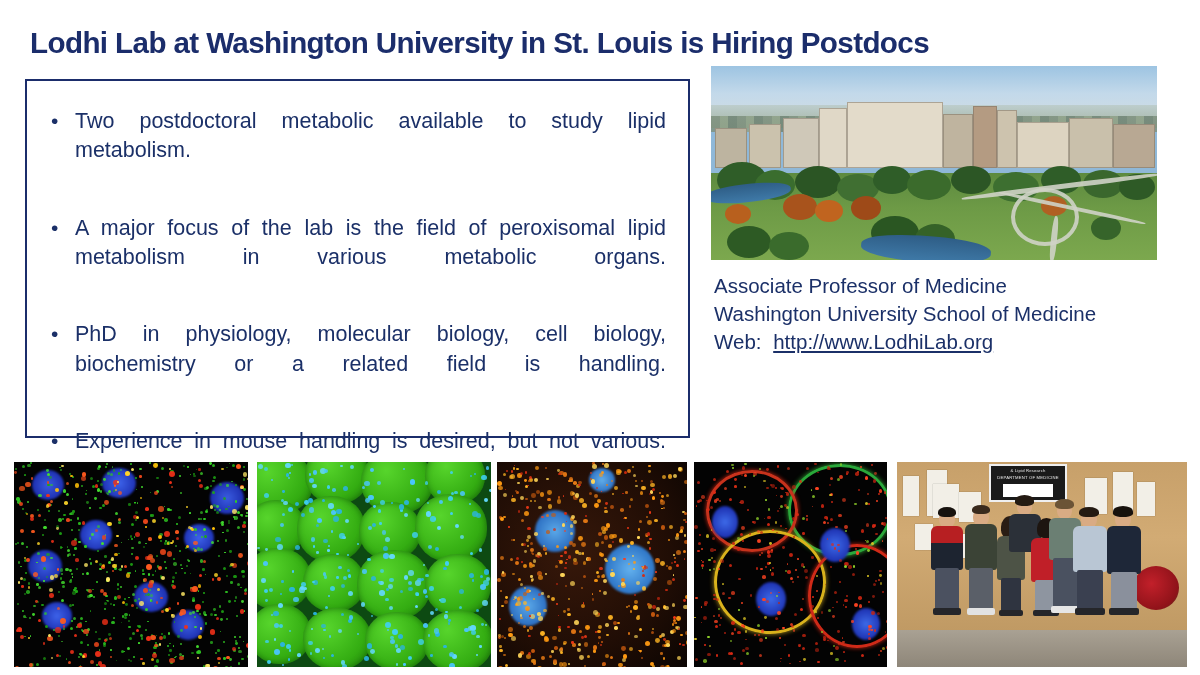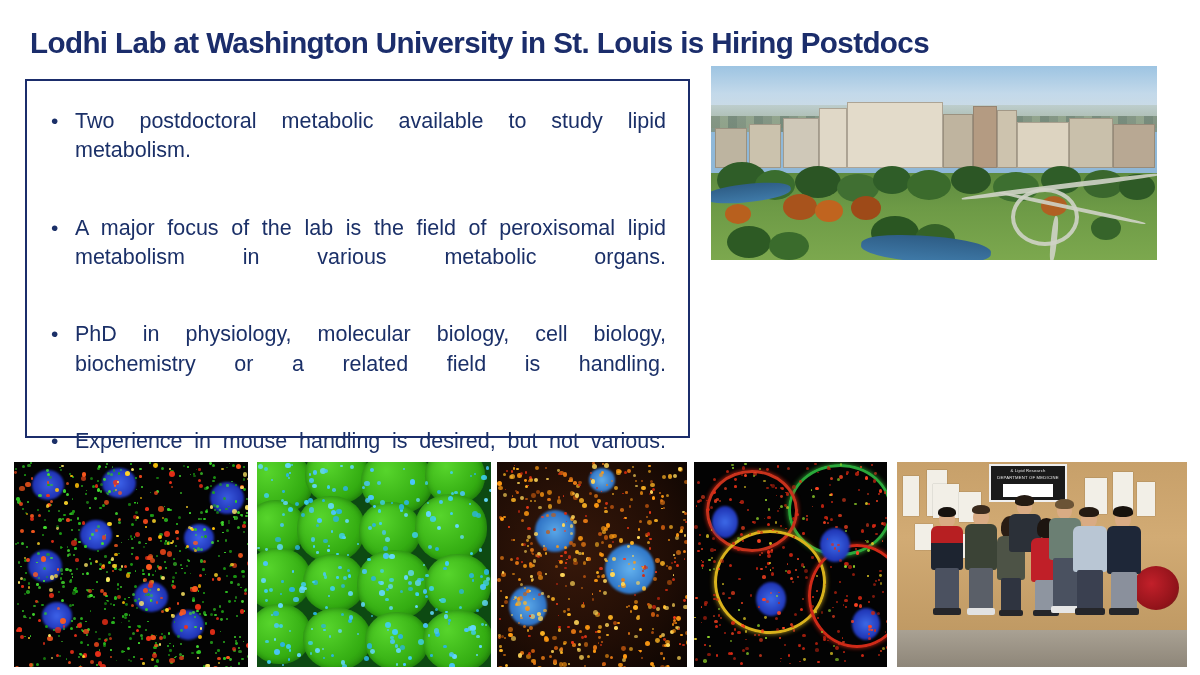--- a/index.html
+++ b/index.html
@@ -257,20 +257,26 @@
   <div class="road" style="left:250px;top:118px;width:200px;height:5px;transform:rotate(-7deg);"></div>
   <div class="road" style="left:286px;top:140px;width:150px;height:4px;transform:rotate(12deg);"></div>
   <div class="road" style="left:300px;top:122px;width:60px;height:50px;border:4px solid #cfd3c6;background:transparent;border-radius:50%;"></div>
   <div class="road" style="left:340px;top:150px;width:6px;height:46px;transform:rotate(6deg);"></div>
 
   <div class="water" style="left:-6px;top:118px;width:86px;height:18px;transform:rotate(-6deg);"></div>
   <div class="water" style="left:150px;top:170px;width:130px;height:26px;transform:rotate(4deg);"></div>
 </div>
 
 <div class="contact">
+  <div class="contact-line">Associate Professor of Medicine</div>
+  <div class="contact-line">Washington University School of Medicine</div>
+  <div class="contact-line">
+    <span>Web:</span>
+    <span class="u" style="margin-left:6px;">http://www.LodhiLab.org</span>
+  </div>
 </div>
 
 <div class="strip">
 
   <div class="strip-img img1">
     <div class="fluor-bg" style="background:#030303;"></div>
     <div class="nucleus" style="left:18px;top:8px;width:32px;height:30px;background:radial-gradient(circle,#3a5ce0 0%,#1d2fb0 70%,#0d1670 100%);"></div>
     <div class="nucleus" style="left:88px;top:6px;width:34px;height:30px;background:radial-gradient(circle,#3d63ea 0%,#1f33b6 72%,#0e1872 100%);"></div>
     <div class="nucleus" style="left:196px;top:20px;width:34px;height:32px;background:radial-gradient(circle,#3a5ce0 0%,#1d2fb0 70%,#0d1670 100%);"></div>
     <div class="nucleus" style="left:66px;top:58px;width:32px;height:30px;background:radial-gradient(circle,#3d63ea 0%,#1f33b6 72%,#0e1872 100%);"></div>

